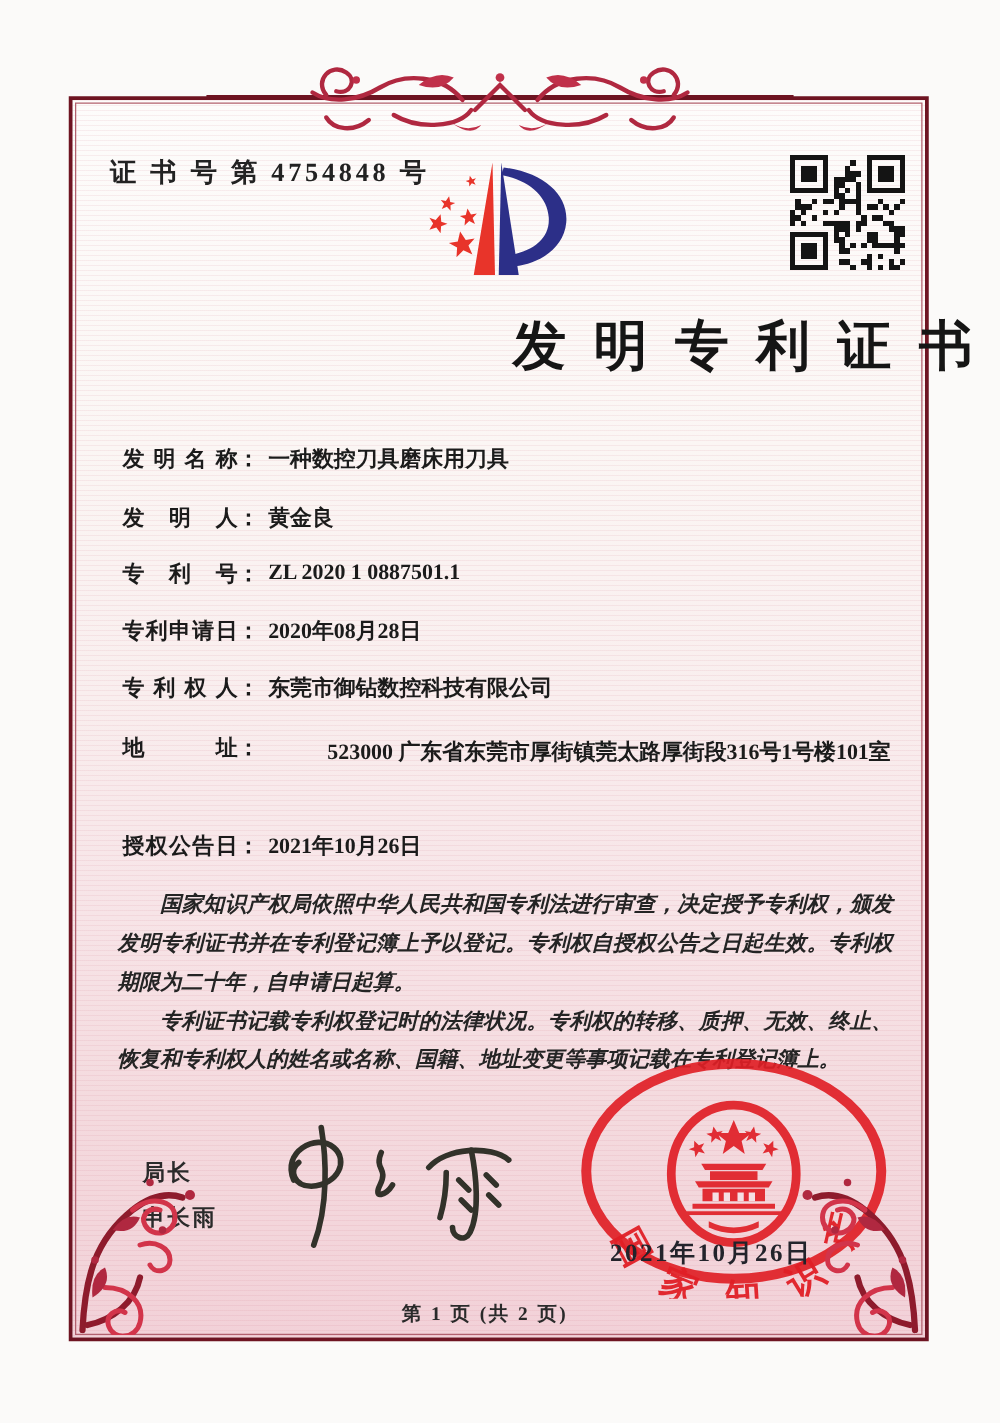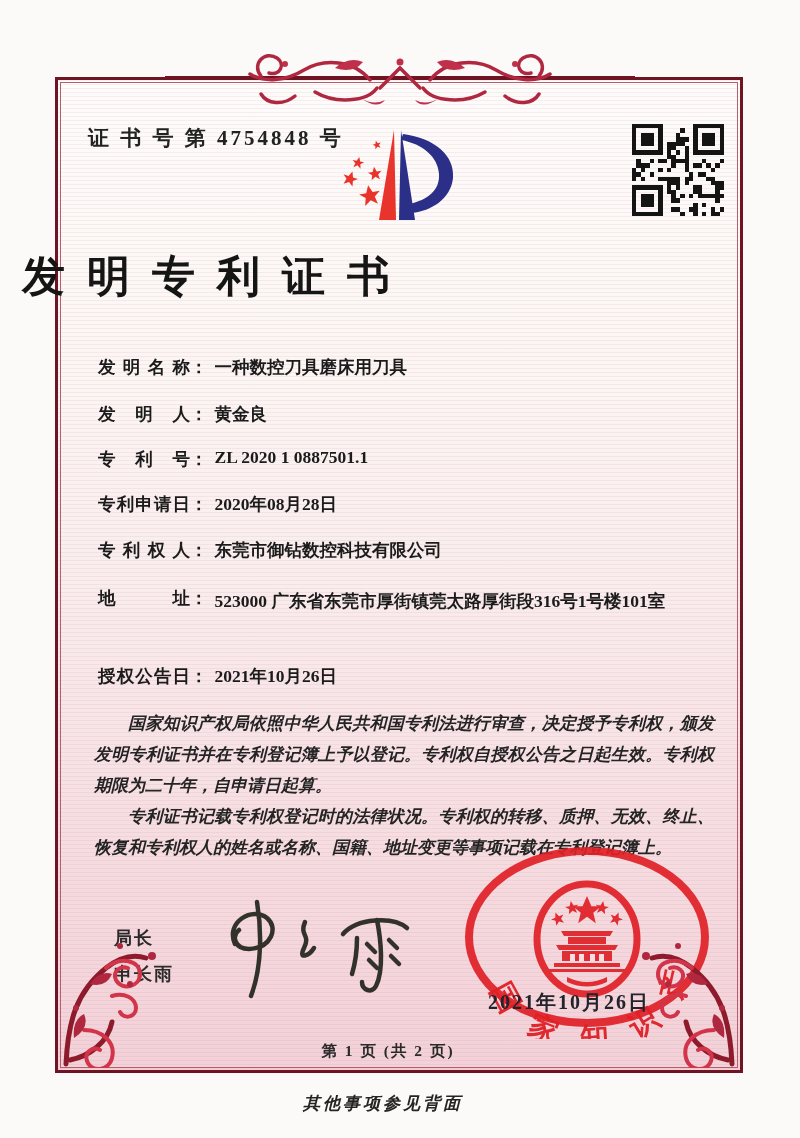--- a/index.html
+++ b/index.html
@@ -18,31 +18,31 @@
   }
 
   .abs { position:absolute; }
 
   
   #cert-no { left:88px; top:124px; font-size:21px; font-weight:600; letter-spacing:3px; color:#222; }
   #logo { left:325px; top:118px; }
   #qr { left:632px; top:124px; }
 
   #title {
-    left:0; right:0; top:248px; text-align:left;
+    left:0; right:0; top:248px; text-align:right;
     font-size:43px; font-weight:700; letter-spacing:22px; text-indent:22px;
     color:#151515; font-family:"DejaVu Serif", serif;
   }
 
   
   .row { position:absolute; left:98px; font-size:17.5px; font-weight:600; color:#1b1b1b; white-space:nowrap; }
   .row .lbl { display:inline-block; width:92px; text-align:justify; text-align-last:justify; vertical-align:top; }
   .row .lbl.wide { width:100px; }
   .row .colon { display:inline-block; margin-right:7px; }
-  .row .val { display:inline-block; vertical-align:top; }
+  .row .val { display:inline-block; vertical-align:top;text-align:right; }
   .row .val.wrap { white-space:normal; width:498px; line-height:30px; }
 
   
   #paras { left:94px; top:708px; width:620px; }
   #paras p {
     font-size:17px; line-height:31px; font-weight:600; font-style:italic;
     text-indent:2em; color:#242424; text-align:justify;
   }
 
   
@@ -430,15 +430,14 @@
           <rect x="12" y="15" width="5" height="7"></rect>
       </g>
       <rect x="-33" y="24" width="66" height="4"></rect>
       <rect x="-38" y="30" width="76" height="3"></rect>
       <path d="M-20,38 q20,10 40,0 l0,5 q-20,9 -40,0 Z"></path>
     </g>
   </svg>
   <div id="seal-date" class="abs">2021年10月26日</div>
 
   <div id="page-info" class="abs">第 1 页 (共 2 页)</div>
-  <div id="back-note" class="abs">其他事项参见背面</div>
 
 </div>
 
 </body></html>

